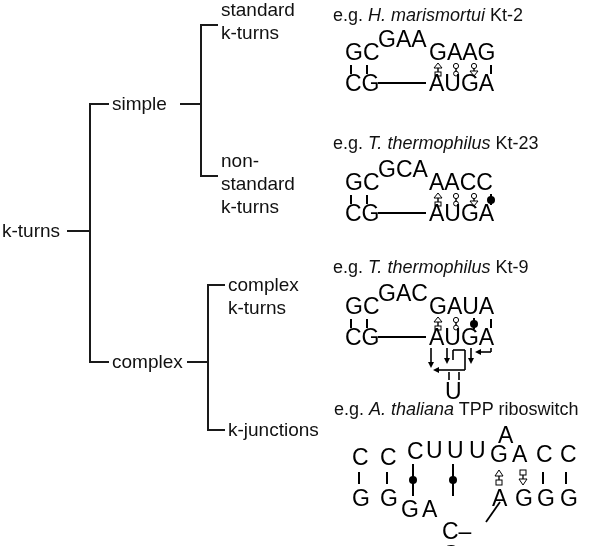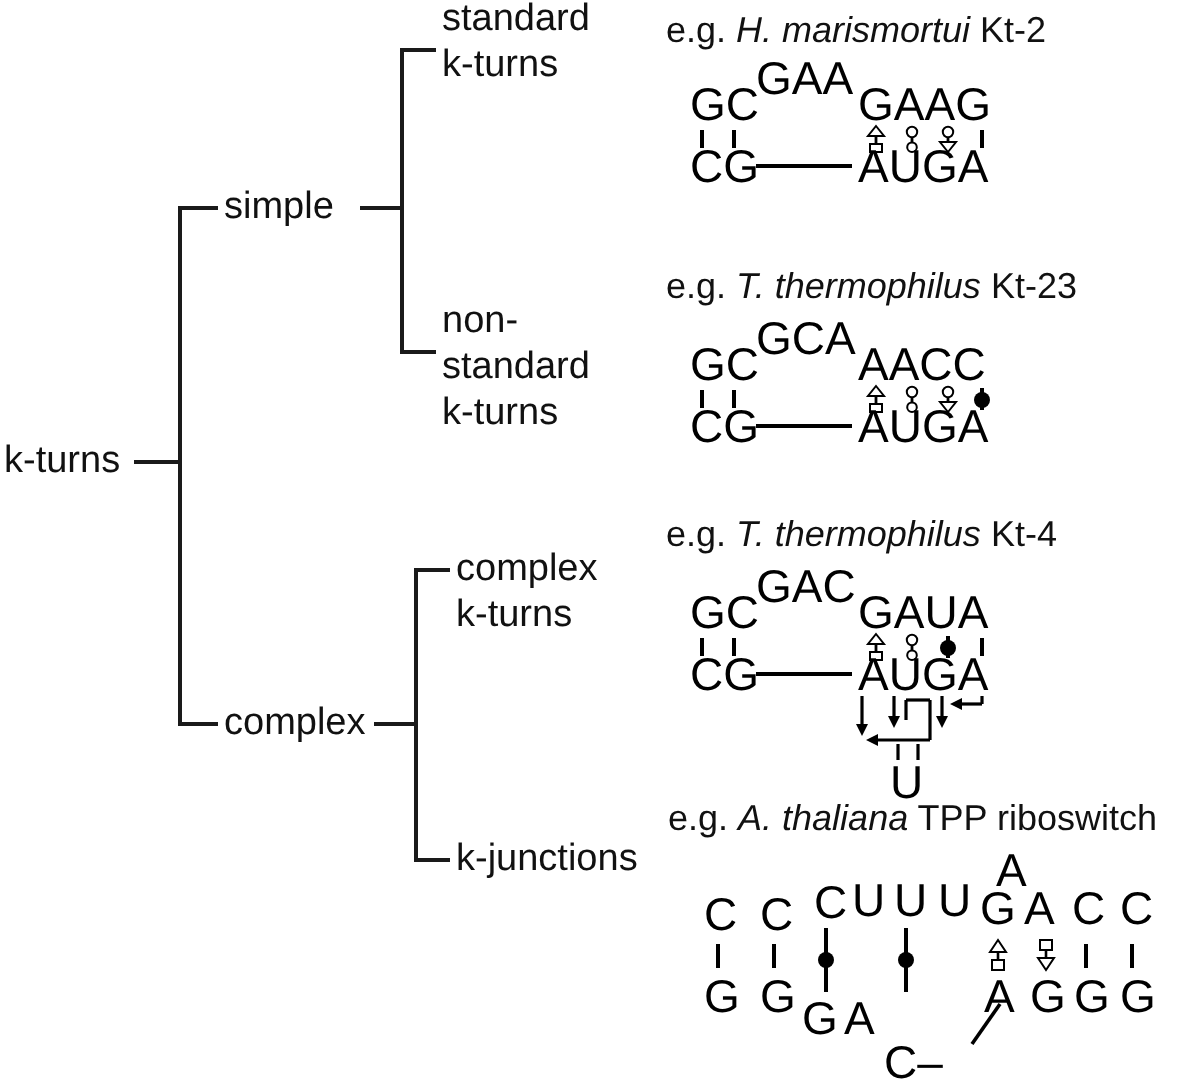--- a/index.html
+++ b/index.html
@@ -123,21 +123,21 @@
       <circle cx="5" cy="3" r="2.6" fill="none" stroke="#000" stroke-width="1"></circle>
       <line x1="5" y1="5.6" x2="5" y2="8" stroke="#000" stroke-width="1.4"></line>
       <polygon points="1,8 9,8 5,13" fill="none" stroke="#000" stroke-width="1"></polygon>
     </svg>
     <div class="dotbond" style="left:157px; top:36px; height:11px;"></div>
   </div>
 </div>
 
 <div>
   <div class="caption" style="left:333px; top:256px;">
-    <span>e.g. </span><i>T. thermophilus</i><span> Kt-4</span>
+    <span>e.g. </span><i>T. thermophilus</i><span> Kt-9</span>
   </div>
 
   <div class="struct" style="left:333px; top:282px;">
     <div class="nt" style="left:12px; top:13px;">GC</div>
     <div class="nt" style="left:45px; top:0px;">GAC</div>
     <div class="nt" style="left:96px; top:13px;">GAUA</div>
     <div class="nt" style="left:12px; top:44px;">CG</div>
     <div class="nt" style="left:96px; top:44px;">AUGA</div>
 
     <div class="bond" style="left:17px; top:37px; height:9px;"></div>

